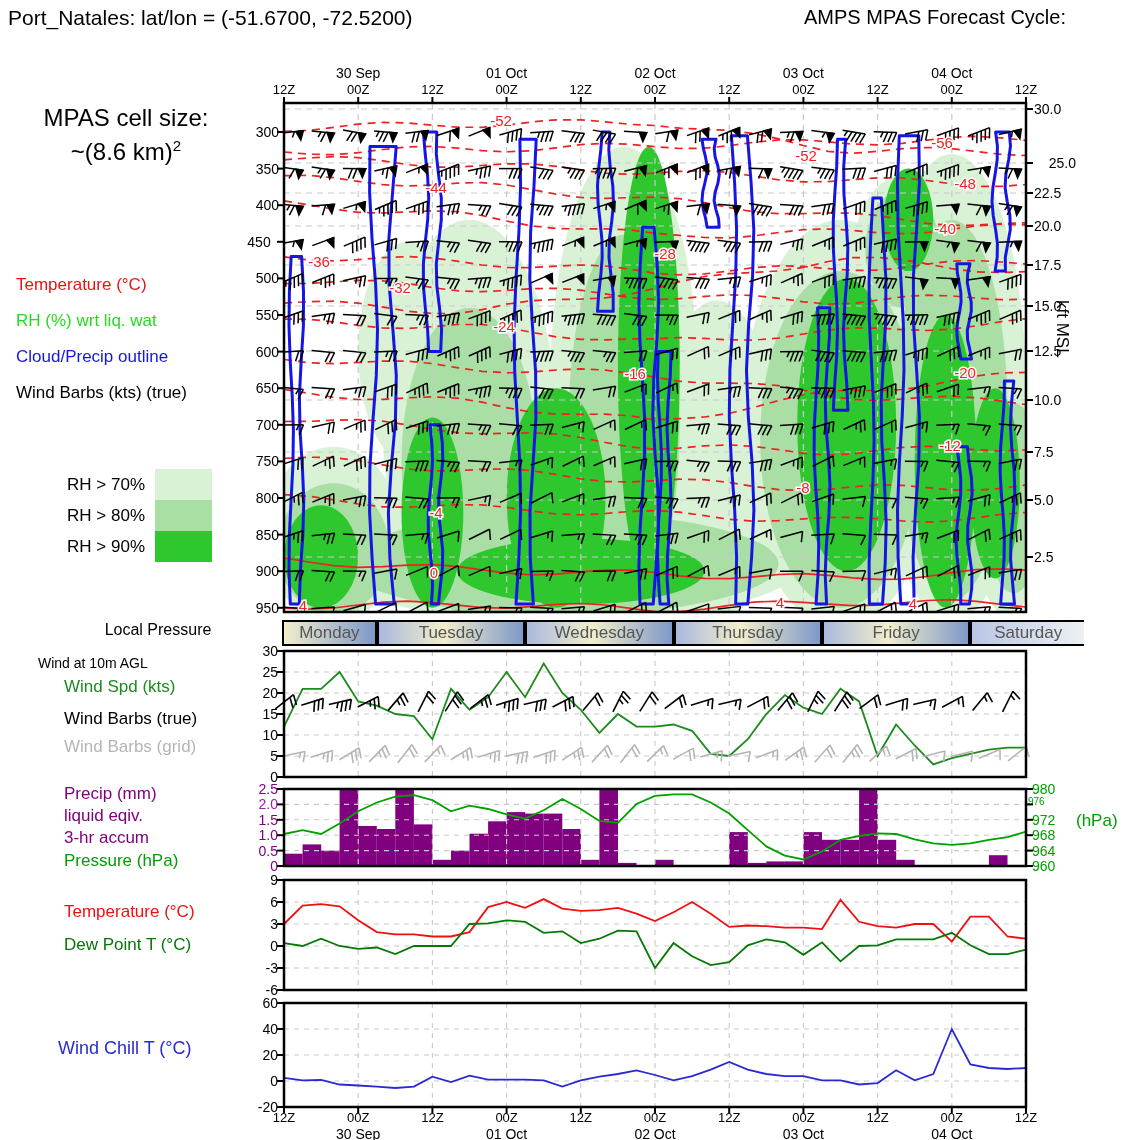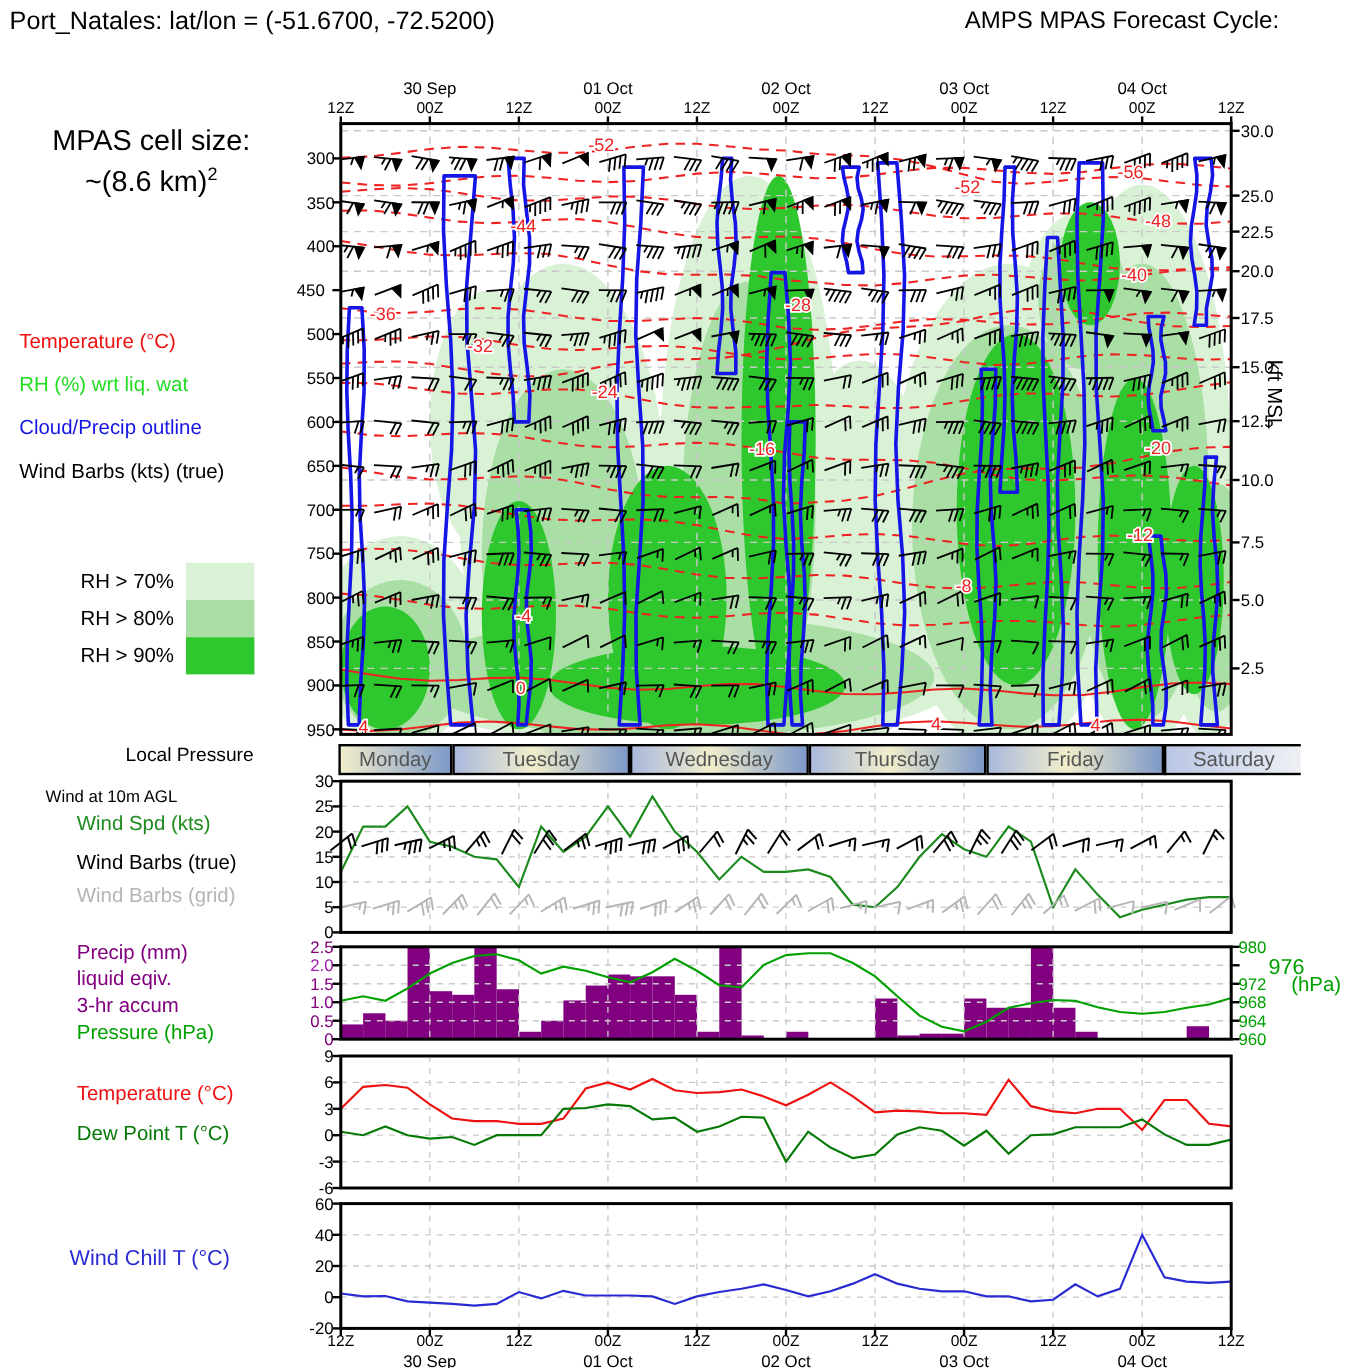--- a/index.html
+++ b/index.html
@@ -64,21 +64,21 @@
       <div class="abs r" style="left:239px;top:307px;width:40px;font-size:14px;">550</div>
       <div class="abs r" style="left:239px;top:343.6px;width:40px;font-size:14px;">600</div>
       <div class="abs r" style="left:239px;top:380.2px;width:40px;font-size:14px;">650</div>
       <div class="abs r" style="left:239px;top:416.8px;width:40px;font-size:14px;">700</div>
       <div class="abs r" style="left:239px;top:453.4px;width:40px;font-size:14px;">750</div>
       <div class="abs r" style="left:239px;top:490px;width:40px;font-size:14px;">800</div>
       <div class="abs r" style="left:239px;top:526.5999999999999px;width:40px;font-size:14px;">850</div>
       <div class="abs r" style="left:239px;top:563.2px;width:40px;font-size:14px;">900</div>
       <div class="abs r" style="left:239px;top:599.8px;width:40px;font-size:14px;">950</div>
       <div class="abs" style="left:1034px;top:101px;width:42px;font-size:14px;">30.0</div>
-      <div class="abs" style="left:1034px;top:155px;width:42px;font-size:14px;">25.0</div>
+      <div class="abs" style="left:1034px;top:155px;width:42px;font-size:14px;text-align:right;">25.0</div>
       <div class="abs" style="left:1034px;top:185px;width:42px;font-size:14px;">22.5</div>
       <div class="abs" style="left:1034px;top:218px;width:42px;font-size:14px;">20.0</div>
       <div class="abs" style="left:1034px;top:257px;width:42px;font-size:14px;">17.5</div>
       <div class="abs" style="left:1034px;top:298px;width:42px;font-size:14px;">15.0</div>
       <div class="abs" style="left:1034px;top:343px;width:42px;font-size:14px;">12.5</div>
       <div class="abs" style="left:1034px;top:392px;width:42px;font-size:14px;">10.0</div>
       <div class="abs" style="left:1034px;top:444px;width:42px;font-size:14px;">7.5</div>
       <div class="abs" style="left:1034px;top:492px;width:42px;font-size:14px;">5.0</div>
       <div class="abs" style="left:1034px;top:549px;width:42px;font-size:14px;">2.5</div>
       <div class="abs c" style="left:264px;top:82px;width:40px;font-size:13px;">12Z</div>
@@ -120,21 +120,21 @@
       <div class="abs r" style="left:238px;top:727px;width:40px;font-size:14px;">10</div>
       <div class="abs r" style="left:238px;top:748px;width:40px;font-size:14px;">5</div>
       <div class="abs r" style="left:238px;top:769px;width:40px;font-size:14px;">0</div>
       <div class="abs r" style="left:238px;top:781px;width:40px;font-size:14px;color:#800080;">2.5</div>
       <div class="abs r" style="left:238px;top:796.4px;width:40px;font-size:14px;color:#a21caf;">2.0</div>
       <div class="abs r" style="left:238px;top:811.8px;width:40px;font-size:14px;color:#800080;">1.5</div>
       <div class="abs r" style="left:238px;top:827.2px;width:40px;font-size:14px;color:#800080;">1.0</div>
       <div class="abs r" style="left:238px;top:842.6px;width:40px;font-size:14px;color:#800080;">0.5</div>
       <div class="abs r" style="left:238px;top:858px;width:40px;font-size:14px;color:#800080;">0</div>
       <div class="abs" style="left:1032px;top:781px;width:40px;font-size:14px;color:#00a000;">980</div>
-      <div class="abs" style="left:1057px;top:796.4px;width:40px;font-size:18px;color:#00a000;">976</div>
+      <div class="abs" style="left:1028px;top:796.4px;width:40px;font-size:10px;color:#00a000;">976</div>
       <div class="abs" style="left:1032px;top:811.8px;width:40px;font-size:14px;color:#00a000;">972</div>
       <div class="abs" style="left:1032px;top:827.2px;width:40px;font-size:14px;color:#00a000;">968</div>
       <div class="abs" style="left:1032px;top:842.6px;width:40px;font-size:14px;color:#00a000;">964</div>
       <div class="abs" style="left:1032px;top:858px;width:40px;font-size:14px;color:#00a000;">960</div>
       <div class="abs r" style="left:238px;top:872px;width:40px;font-size:14px;">9</div>
       <div class="abs r" style="left:238px;top:894px;width:40px;font-size:14px;">6</div>
       <div class="abs r" style="left:238px;top:916px;width:40px;font-size:14px;">3</div>
       <div class="abs r" style="left:238px;top:938px;width:40px;font-size:14px;">0</div>
       <div class="abs r" style="left:238px;top:960px;width:40px;font-size:14px;">-3</div>
       <div class="abs r" style="left:238px;top:982px;width:40px;font-size:14px;">-6</div>

